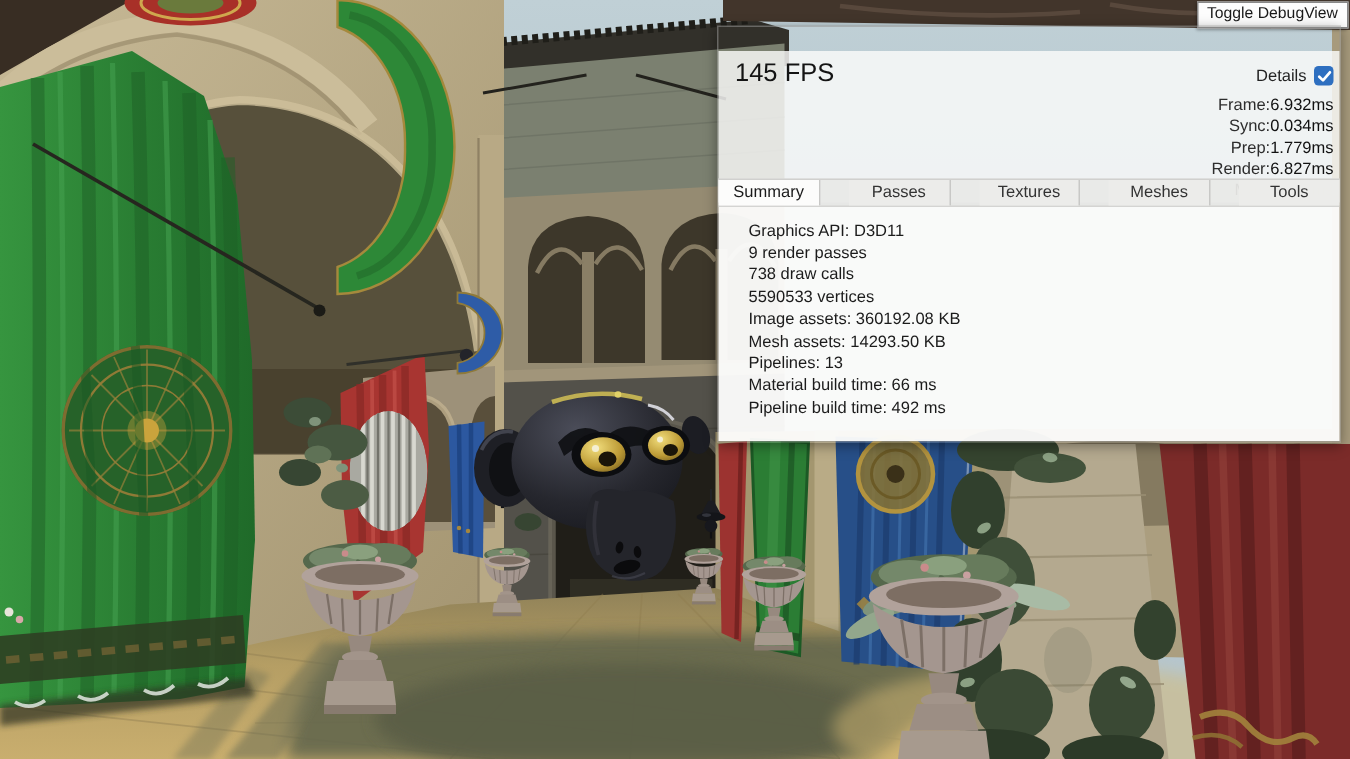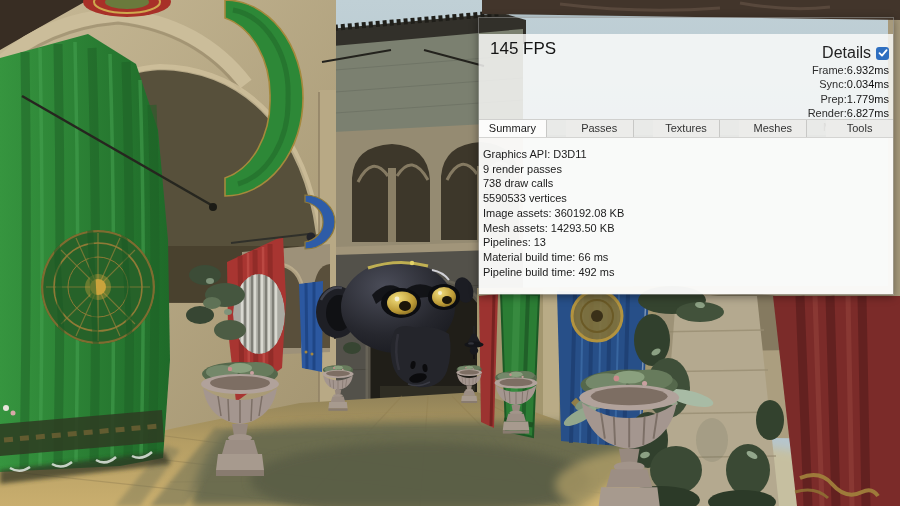--- a/index.html
+++ b/index.html
@@ -9,37 +9,37 @@
   .scene svg{display:block;width:900px;height:506px;}
 
   
   .debug-panel{position:absolute;left:478px;top:17px;width:416px;height:278px;
     box-shadow:0 2px 8px rgba(0,0,0,.38);border:1px solid rgba(150,150,148,.55);
     box-sizing:border-box;}
   .p-head{position:absolute;left:0;top:16px;right:0;height:101px;
     background:rgba(251,251,250,.82);}
   .fps{position:absolute;left:11px;top:5px;font-size:17px;line-height:20px;color:#141414;}
   .details{position:absolute;right:4px;top:10px;display:flex;align-items:center;gap:5px;
-    font-size:16px;color:#222;justify-content:space-between;}
+    font-size:11px;color:#222;justify-content:space-between;}
   .checkbox{width:13px;height:13px;background:#2e6fc0;border-radius:3px;
     display:flex;align-items:center;justify-content:center;cursor:pointer;}
   .rows{position:absolute;top:29px;left:0;right:0;}
   .row{height:14.3px;display:flex;justify-content:flex-end;align-items:center;
     font-size:11px;color:#2d2d2d;padding:0 4px 0 11px;}
   .row.indent{padding-left:21px;margin-left:40px;}
   .row .val{color:#111;}
   .p-tabs{position:absolute;left:0;right:0;top:101px;height:19px;display:flex;
     background:rgba(233,233,231,.94);border-top:1px solid #d0d0ce;
     border-bottom:1px solid #d4d4d2;box-sizing:border-box;gap:19px;}
   .tab{flex:1;text-align:center;font-size:11px;line-height:17px;color:#333;
     border-right:1px solid #c8c8c6;cursor:pointer;background:rgba(236,236,234,.95);}
   .tab:last-child{border-right:none;}
   .tab.active{background:#fcfcfb;color:#1a1a1a;}
   .p-content{position:absolute;left:0;right:0;top:120px;bottom:0;
-    background:rgba(252,252,251,.96);padding:9px 10px 0 4px;box-sizing:border-box;}
+    background:rgba(252,252,251,.96);padding:9px 10px 0 20px;box-sizing:border-box;}
   .p-content .line{font-size:11px;line-height:14.7px;color:#1b1b1b;white-space:nowrap;}
 
   .toggle-btn{position:absolute;top:1px;right:1px;font-family:"Liberation Sans",sans-serif;
     font-size:10.5px;line-height:13px;padding:1px 6px 2px;background:#fdfdfd;color:#1a1a1a;
     border:1px solid #888;box-shadow:-1px 1px 2px rgba(0,0,0,.35);cursor:pointer;}
 </style>
 </head>
 <body>
 
 <div class="stage">
@@ -335,20 +335,21 @@
       <path d="M408,384 Q418,388 430,382" stroke="#3e404a" stroke-width="1.5" fill="none" opacity="0.8"></path>
     </g>
 
     <g>
       <path d="M482,0 L900,0 L900,20 L482,14 Z" fill="#42352b"></path>
       <path d="M560,4 Q640,14 720,8 M740,3 Q790,12 830,7" stroke="#6b584a" stroke-width="3" fill="none" opacity="0.55"></path>
     </g>
   </svg>
   </div>
 
+  <button class="toggle-btn">Toggle DebugView</button>
 
   <div class="debug-panel">
 
     <div class="p-head">
       <div class="fps">145 FPS</div>
 
       <div class="details">
         <span>Details</span>
         <span class="checkbox">
           <svg width="10" height="10" viewBox="0 0 10 10">

